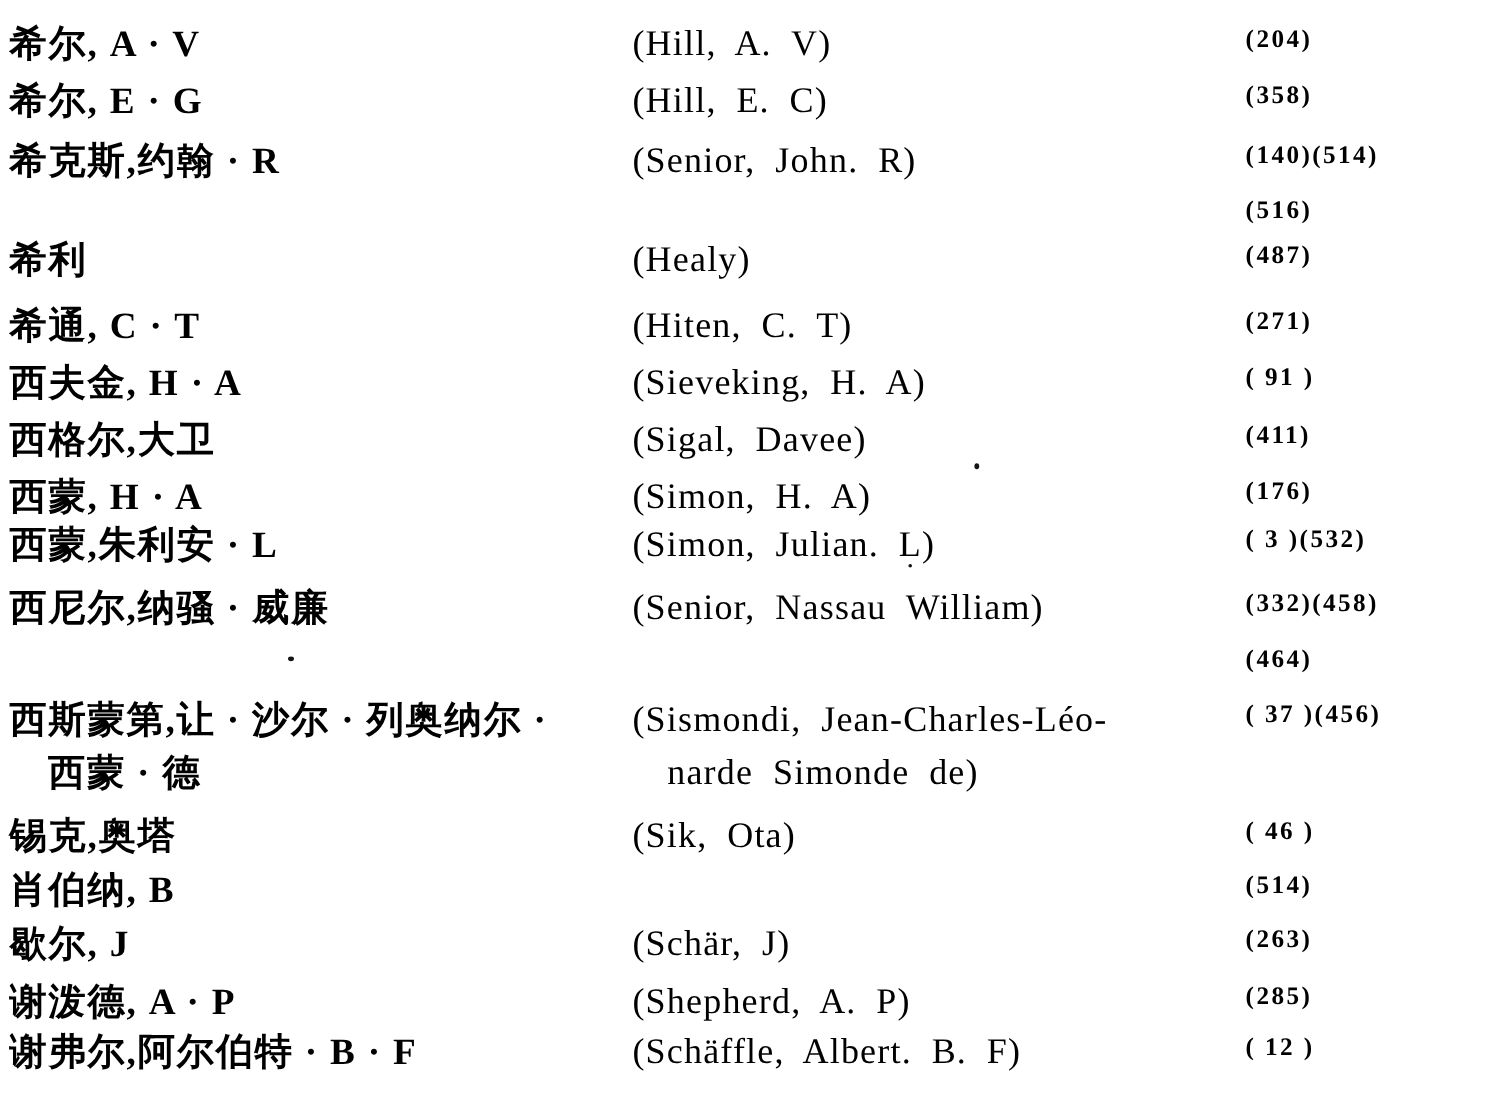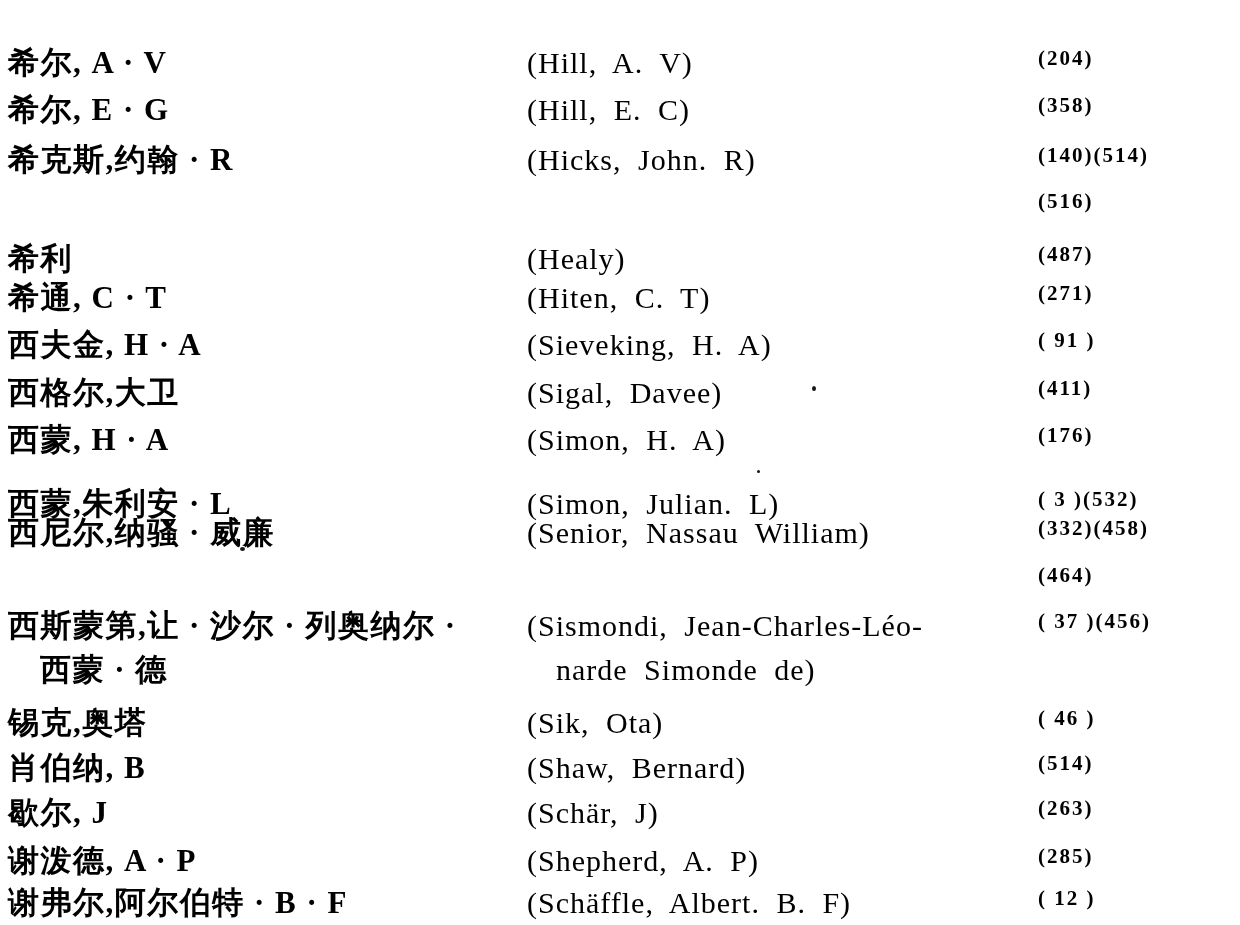--- a/index.html
+++ b/index.html
@@ -15,21 +15,20 @@
     color: #000000;
     overflow: hidden;
     font-family: "Liberation Serif", "DejaVu Serif", serif;
   }
   .line {
     position: absolute;
     left: 0;
     width: 1240px;
     height: 46px;
     white-space: nowrap;
-    margin-top: 26px;
   }
   .zh {
     position: absolute;
     left: 8px;
     top: -4px;
     font-size: 31px;
     font-weight: bold;
     letter-spacing: 1.5px;
     white-space: pre;
   }
@@ -76,29 +75,29 @@
     <span class="en">(Hill, A. V)</span>
     <span class="pg">(204)</span>
   </div>
     <div class="line" style="top: 67px;">
     <span class="zh">希尔, E · G</span>
     <span class="en">(Hill, E. C)</span>
     <span class="pg">(358)</span>
   </div>
     <div class="line" style="top: 117px;">
     <span class="zh">希克斯,约翰 · R</span>
-    <span class="en">(Hicks, John. R)</span>
+    <span class="en">(Senior, John. R)</span>
     <span class="pg">(140)(514)</span>
   </div>
     <div class="line" style="top: 163px;">
     <span class="zh"></span>
     <span class="en"></span>
     <span class="pg">(516)</span>
   </div>
-    <div class="line" style="top: 216px;">
+    <div class="line" style="top: 200px;">
     <span class="zh">希利</span>
     <span class="en">(Healy)</span>
     <span class="pg">(487)</span>
   </div>
     <div class="line" style="top: 255px;">
     <span class="zh">希通, C · T</span>
     <span class="en">(Hiten, C. T)</span>
     <span class="pg">(271)</span>
   </div>
     <div class="line" style="top: 302px;">
@@ -109,21 +108,21 @@
     <div class="line" style="top: 350px;">
     <span class="zh">西格尔,大卫</span>
     <span class="en">(Sigal, Davee)</span>
     <span class="pg">(411)</span>
   </div>
     <div class="line" style="top: 397px;">
     <span class="zh">西蒙, H · A</span>
     <span class="en">(Simon, H. A)</span>
     <span class="pg">(176)</span>
   </div>
-    <div class="line" style="top: 461px;">
+    <div class="line" style="top: 437px;">
     <span class="zh">西蒙,朱利安 · L</span>
     <span class="en">(Simon, Julian. L)</span>
     <span class="pg">( 3 )(532)</span>
   </div>
     <div class="line" style="top: 490px;">
     <span class="zh">西尼尔,纳骚 · 威廉</span>
     <span class="en">(Senior, Nassau William)</span>
     <span class="pg">(332)(458)</span>
   </div>
     <div class="line" style="top: 537px;">
@@ -141,21 +140,20 @@
     <span class="en">narde Simonde de)</span>
     <span class="pg"></span>
   </div>
     <div class="line" style="top: 680px;">
     <span class="zh">锡克,奥塔</span>
     <span class="en">(Sik, Ota)</span>
     <span class="pg">( 46 )</span>
   </div>
     <div class="line" style="top: 725px; padding-left: 21px;">
     <span class="zh">肖伯纳, B</span>
-    <span class="en">(Shaw, Bernard)</span>
     <span class="pg">(514)</span>
   </div>
     <div class="line" style="top: 770px;">
     <span class="zh">歇尔, J</span>
     <span class="en">(Schär, J)</span>
     <span class="pg">(263)</span>
   </div>
     <div class="line" style="top: 818px;">
     <span class="zh">谢泼德, A · P</span>
     <span class="en">(Shepherd, A. P)</span>

